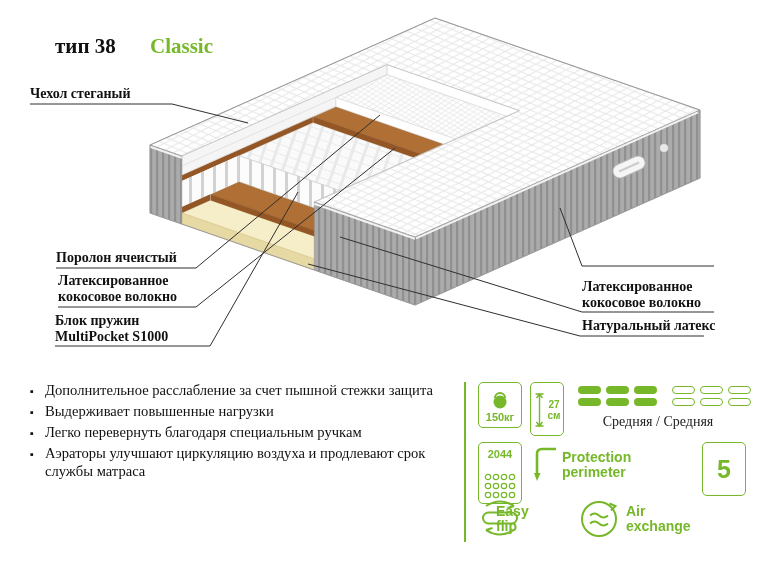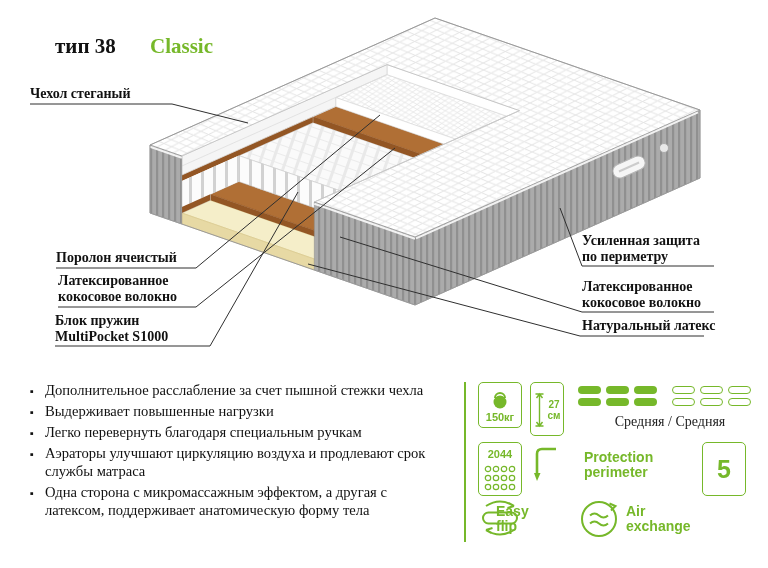--- a/index.html
+++ b/index.html
@@ -123,36 +123,31 @@
   <div class="lbl" style="left:30px;top:86px">Чехол стеганый</div>
   <div class="lbl" style="left:56px;top:250px">Поролон ячеистый</div>
   <div class="lbl" style="left:58px;top:273px">
     <div>Латексированное</div>
     <div>кокосовое волокно</div>
   </div>
   <div class="lbl" style="left:55px;top:313px">
     <div>Блок пружин</div>
     <div>MultiPocket S1000</div>
   </div>
-  <div class="lbl" style="left:582px;top:233px">
-    <div>Усиленная защита</div>
-    <div>по периметру</div>
-  </div>
   <div class="lbl" style="left:582px;top:279px">
     <div>Латексированное</div>
     <div>кокосовое волокно</div>
   </div>
   <div class="lbl" style="left:582px;top:318px">Натуральный латекс</div>
 
   <ul class="features">
-    <li>Дополнительное расслабление за счет пышной стежки чехла</li>
+    <li>Дополнительное расслабление за счет пышной стежки защита</li>
     <li>Выдерживает повышенные нагрузки</li>
     <li>Легко перевернуть благодаря специальным ручкам</li>
     <li>Аэраторы улучшают циркуляцию воздуха и продлевают срок службы матраса</li>
-    <li>Одна сторона с микромассажным эффектом, а другая с латексом, поддерживает анатомическую форму тела</li>
   </ul>
 
   <div class="divider"></div>
 
   <div class="specbox" style="left:478px;top:382px;width:44px;height:46px">
     <svg width="22" height="20" viewBox="0 0 22 20">
       <path d="M6 9 a5 5 0 0 1 10 0" fill="none" stroke-width="2" class="gs"></path>
       <circle cx="11" cy="13" r="6.5" class="gf"></circle>
     </svg>
     <div class="val">150кг</div>
@@ -177,23 +172,23 @@
       <div class="seg o"></div>
   </div>
   <div class="firm-row" style="left:578px;top:398px">
     <div class="seg"></div>
       <div class="seg"></div>
       <div class="seg"></div>
     <div class="seg o gap"></div>
       <div class="seg o"></div>
       <div class="seg o"></div>
   </div>
-  <div class="firm-label" style="left:579px;top:414px;width:182px">Средняя / Средняя</div>
-
-  <div class="specbox" style="left:478px;top:442px;width:44px;height:54px">
+  <div class="firm-label" style="left:567px;top:414px;width:182px">Средняя / Средняя</div>
+
+  <div class="specbox" style="left:478px;top:442px;width:44px;height:62px">
     <div class="val">2044</div>
     <svg width="34" height="26" viewBox="0 0 34 26">
       <g fill="none" stroke-width="1.2" class="gs">
         <circle cx="5" cy="4" r="2.7"></circle>
           <circle cx="13" cy="4" r="2.7"></circle>
           <circle cx="21" cy="4" r="2.7"></circle>
           <circle cx="29" cy="4" r="2.7"></circle>
         <circle cx="5" cy="13" r="2.7"></circle>
           <circle cx="13" cy="13" r="2.7"></circle>
           <circle cx="21" cy="13" r="2.7"></circle>
@@ -203,21 +198,21 @@
           <circle cx="21" cy="22" r="2.7"></circle>
           <circle cx="29" cy="22" r="2.7"></circle>
       </g>
     </svg>
   </div>
 
   <svg class="icon-abs" style="left:534px;top:446px" width="24" height="38" viewBox="0 0 24 38">
     <path d="M22 3 H8 Q3 3 3 8 V28" fill="none" stroke-width="2.6" class="gs"></path>
     <path d="M0 27 L3 35 L6.5 27 Z" class="gf"></path>
   </svg>
-  <div class="gtext" style="left:584px;top:450px">
+  <div class="gtext" style="left:562px;top:450px">
     <div>Protection</div>
     <div>perimeter</div>
   </div>
 
   <div class="specbox" style="left:702px;top:442px;width:44px;height:54px">
     <div class="five">5</div>
   </div>
 
   <svg class="icon-abs" style="left:478px;top:498px" width="44" height="40" viewBox="0 0 44 40">
     <rect x="5" y="14.5" width="34" height="11" rx="5.5" fill="none" stroke-width="2" class="gs"></rect>

